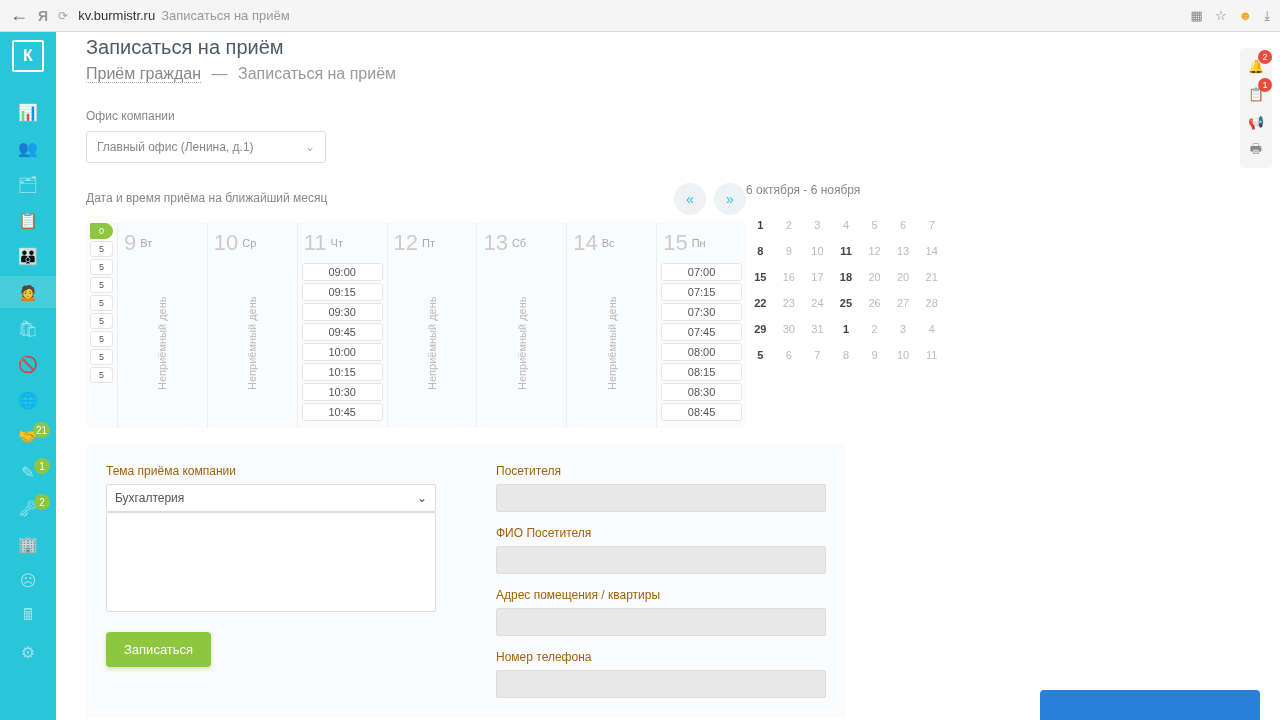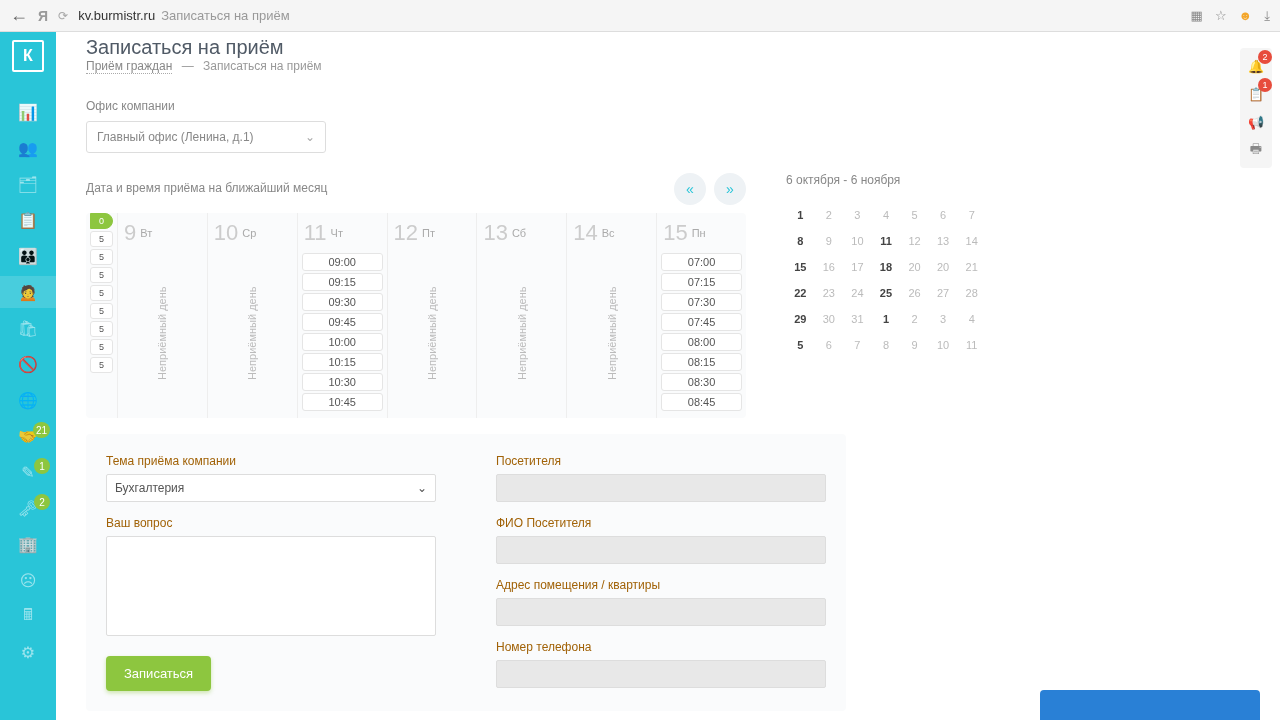--- a/index.html
+++ b/index.html
@@ -22,30 +22,30 @@
   .sidebar-item.active { background: rgba(255,255,255,0.15); }
   .sidebar-item .badge { position: absolute; right: 6px; top: 2px; background: #8dc63f; color: #fff; border-radius: 50%; min-width: 16px; height: 16px; font-size: 10px; display: flex; align-items: center; justify-content: center; padding: 0 3px; }
 
   .main { flex: 1; overflow-y: auto; padding: 0 30px 20px 30px; position: relative; }
   
   .right-icons { position: fixed; right: 8px; top: 48px; display: flex; flex-direction: column; gap: 4px; align-items: center; background: #f5f5f5; padding: 6px 4px; border-radius: 4px; }
   .right-icons .ri { width: 24px; height: 24px; display: flex; align-items: center; justify-content: center; color: #888; cursor: pointer; position: relative; }
   .right-icons .ri .rbadge { position: absolute; right: -4px; top: -4px; background: #e74c3c; color: #fff; border-radius: 50%; width: 14px; height: 14px; font-size: 9px; display: flex; align-items: center; justify-content: center; }
 
   h1 { font-size: 20px; font-weight: 500; color: #505a66; margin-top: 4px; }
-  .breadcrumb { font-size: 12px; color: #999; }
+  .breadcrumb { font-size: 16px; color: #999; margin-top: 6px; }
   .breadcrumb a { color: #888; text-decoration: none; border-bottom: 1px dotted #aaa; }
   .breadcrumb .sep { margin: 0 6px; }
 
   .label { font-size: 12px; color: #888; margin-top: 26px; margin-bottom: 8px; display: block; }
   
   .select { width: 240px; height: 32px; border: 1px solid #ddd; border-radius: 3px; background: #fff; display: flex; align-items: center; padding: 0 10px; justify-content: space-between; color: #888; font-size: 12px; cursor: pointer; }
   .select .chev { color: #aaa; }
 
-  .schedule-wrap { display: flex; gap: 40px; margin-top: 10px; }
+  .schedule-wrap { display: flex; margin-top: 10px; }
   .schedule { position: relative; }
   .nav-arrows { display: flex; gap: 8px; justify-content: flex-end; margin-bottom: 8px; }
   .nav-arrow { width: 32px; height: 32px; border-radius: 50%; background: #eef2f5; border: none; cursor: pointer; color: #29c5d8; font-size: 14px; display: flex; align-items: center; justify-content: center; }
   
   .days { display: flex; background: #fafbfc; border-radius: 4px; overflow: hidden; height: 205px; width: 660px; }
   .day-col { flex: 1; border-right: 1px solid #eee; min-width: 0; position: relative; }
   .day-col:last-child { border-right: none; }
   .day-head { display: flex; align-items: center; gap: 4px; padding: 8px 6px; height: 40px; }
   .day-num { font-size: 22px; font-weight: 300; color: #ccc; }
   .day-name { font-size: 11px; color: #aaa; }
@@ -325,21 +325,20 @@
     </div>
 
 
     <div class="form-panel">
       <div class="form-col">
         <span class="form-label">Тема приёма компании</span>
         <div class="form-select">
           <span>Бухгалтерия</span>
           <span>⌄</span>
         </div>
-        <span class="form-label">Ваш вопрос</span>
         <textarea class="form-textarea" style=""></textarea>
         <button class="submit">Записаться</button>
       </div>
       <div class="form-col">
         <span class="form-label">Посетителя</span>
         <input class="form-input" style="">
         <span class="form-label">ФИО Посетителя</span>
         <input class="form-input" style="">
         <span class="form-label">Адрес помещения / квартиры</span>
         <input class="form-input" style="">

